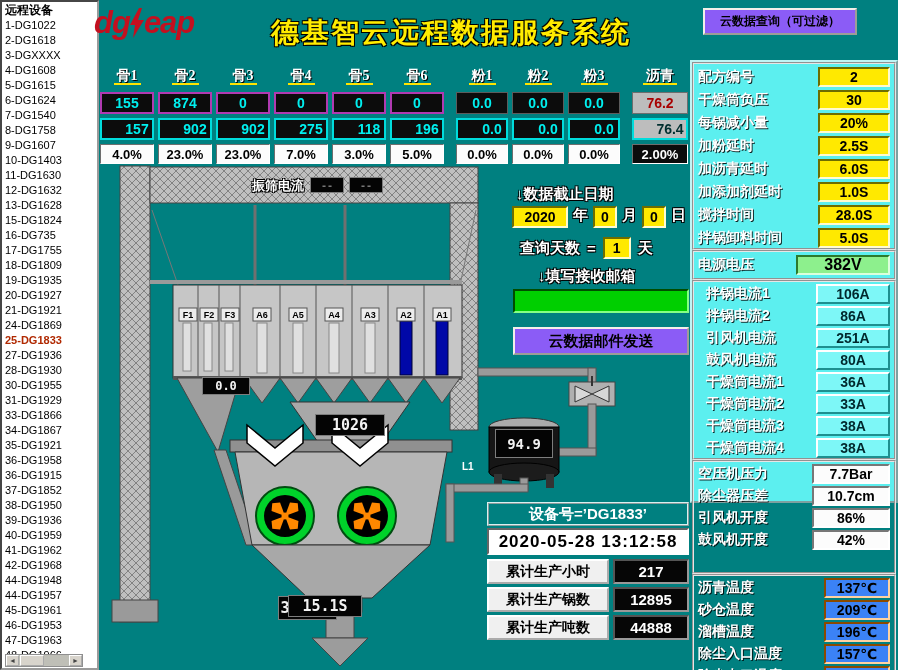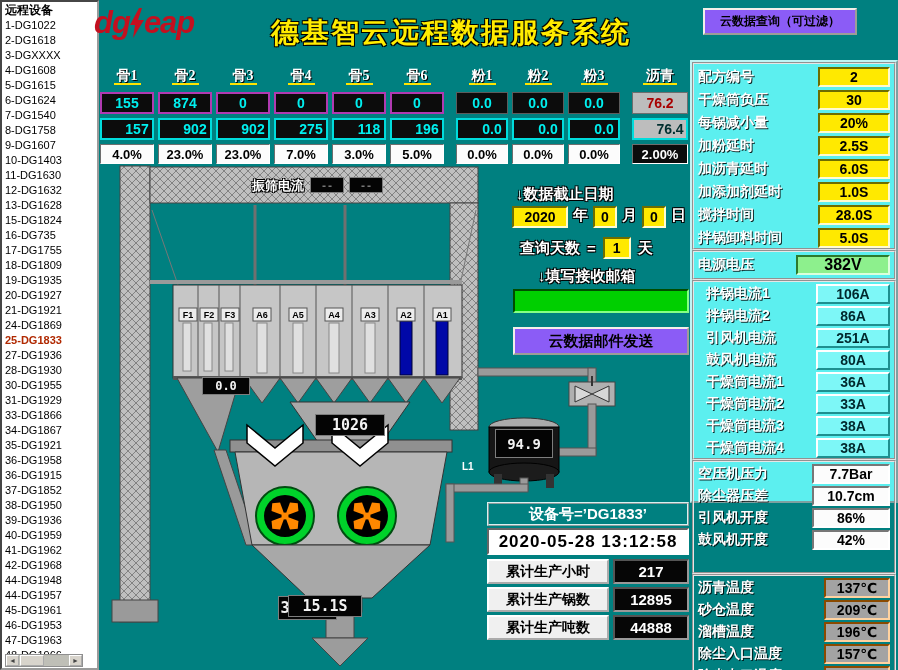--- a/index.html
+++ b/index.html
@@ -108,21 +108,21 @@
   #rp-press   { height:114px; } #rp-press   .rp-row { height:22px; }
   #rp-temps   { height:116px; } #rp-temps   .rp-row { height:22px; }
   .rp-row { display:flex; align-items:center; justify-content:space-between; }
   .rp-label { font-size:14px; font-weight:bold; color:#fff; text-shadow:1px 1px 0 rgba(0,0,0,.85); white-space:nowrap; }
   .rp-val { display:flex; align-items:center; justify-content:center;
             height:20px; font-size:14px; font-weight:bold; border:2px solid; }
   .vy { width:72px; background:#ffe900; color:#000; border-color:#6d6d00 #fffbd0 #fffbd0 #6d6d00; }
   .vg { width:94px; background:#8df08d; color:#000; font-size:16px; border-color:#2c7a2c #dcffdc #dcffdc #2c7a2c; }
   .vc { width:74px; background:#7df7f7; color:#00282d; border-color:#fff #1e8f8f #1e8f8f #fff; }
   .vw { width:78px; background:#fcfcfc; color:#000; border-color:#777 #fff #fff #777; }
-  .vo { width:66px; background:#a3a3a3; color:#000; border-color:#8a4a00 #ffd2a0 #ffd2a0 #8a4a00; }
+  .vo { width:66px; background:#3b82f6; color:#000; border-color:#8a4a00 #ffd2a0 #ffd2a0 #8a4a00; }
 </style>
 </head>
 <body>
 
 <div id="screen">
 
   <div class="abs" id="sidebar">
     <div class="hdr">远程设备</div>
     <div id="device-list">
   <div class="dev-item">1-DG1022</div>

